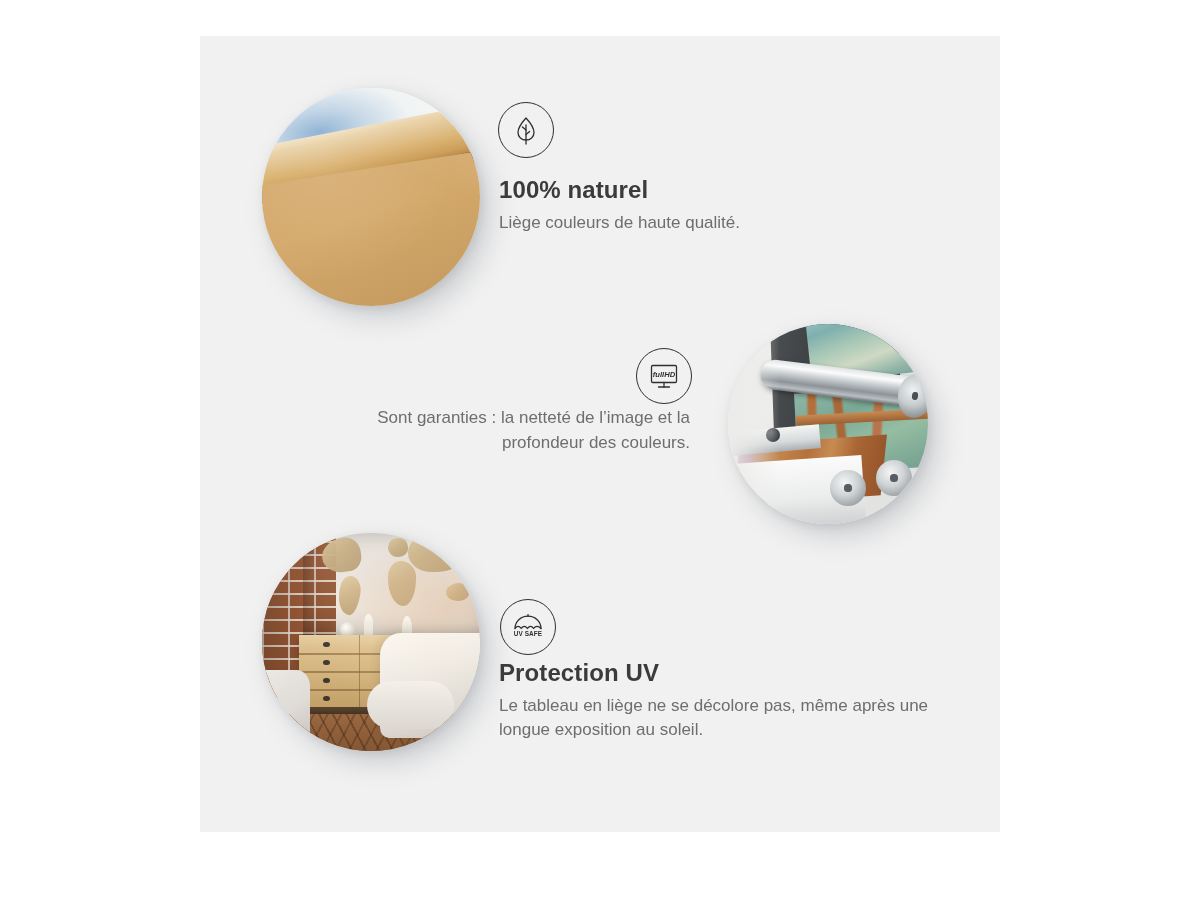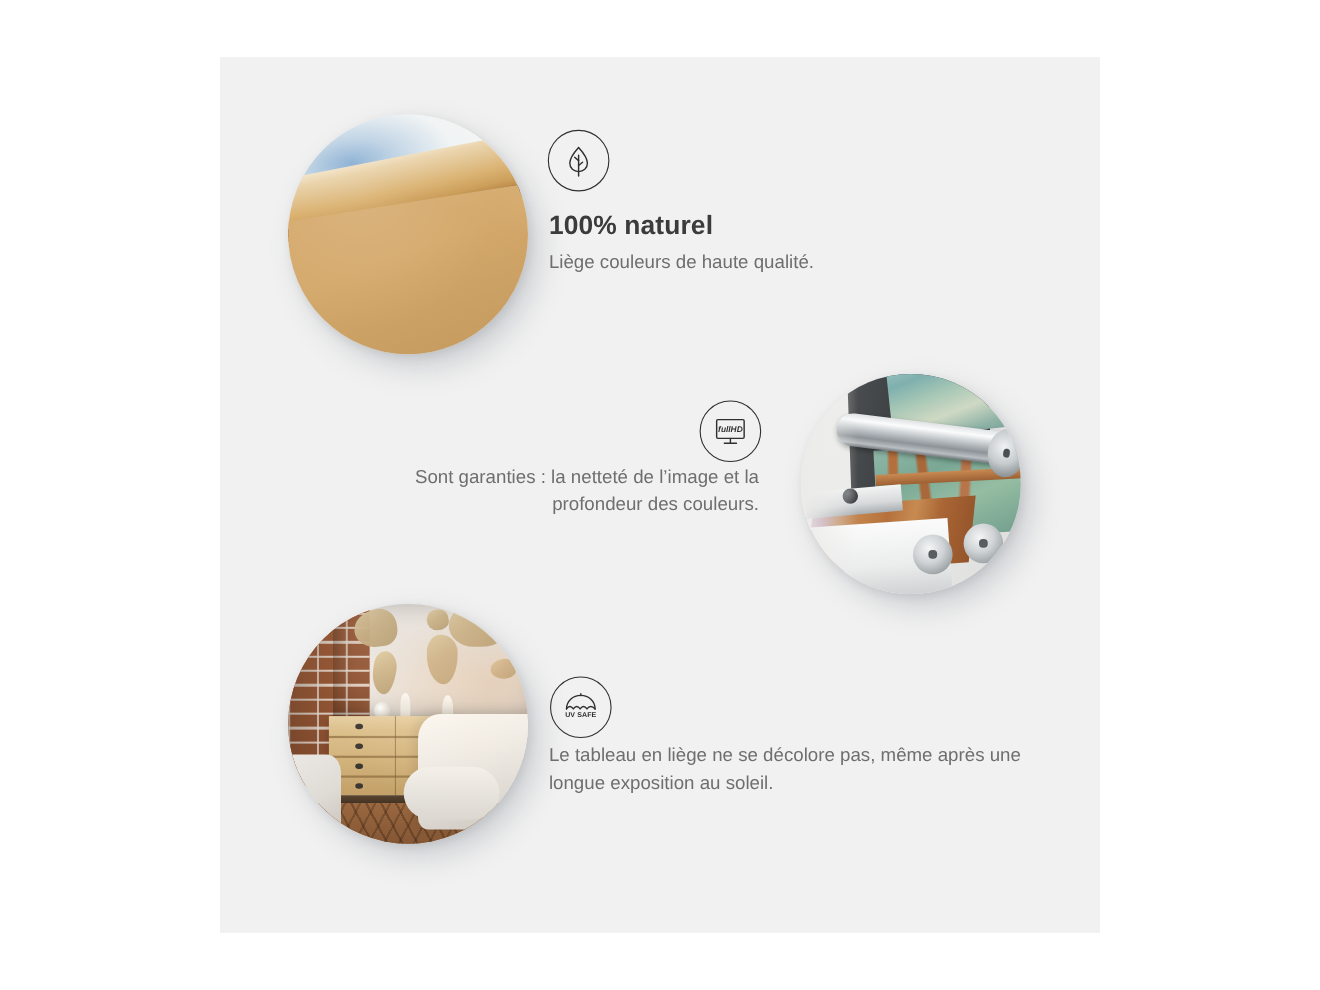--- a/index.html
+++ b/index.html
@@ -16,21 +16,21 @@
     position: relative;
     width: 1200px;
     height: 900px;
     background: #ffffff;
   }
 
   
   #panel {
     position: absolute;
     left: 200px;
-    top: 52px;
+    top: 36px;
     width: 800px;
     height: 796px;
     background: #f1f1f1;
   }
 
   
   .feature-text {
     position: absolute;
   }
   .feature-heading {
@@ -450,17 +450,18 @@
       <svg width="36" height="36" viewBox="0 0 36 36" fill="none" stroke="#2f2f2f" stroke-width="1.25" stroke-linecap="round" stroke-linejoin="round">
         <path d="M5 19.5 C5 12.6 10.8 7.2 18 7.2 C25.2 7.2 31 12.6 31 19.5"></path>
         <path d="M5 19.5 C7 16.6 9.2 16.6 11.2 19.5 C13.2 16.6 15.4 16.6 17.4 19.5
                  C19.4 16.6 21.6 16.6 23.6 19.5 C25.6 16.6 28.4 16.6 31 19.5"></path>
         <line x1="18" y1="5.6" x2="18" y2="7.4"></line>
         <text x="18" y="26.9" text-anchor="middle" font-size="6.4" font-family="'Liberation Sans', sans-serif" font-weight="bold" letter-spacing="0.1" fill="#2f2f2f" stroke="none">UV SAFE</text>
       </svg>
     </div>
 
     <div class="feature-text" style="left:299px; top:623px; width:430px;">
+      <p class="feature-heading">Protection UV</p>
       <p class="feature-body">Le tableau en liège ne se décolore pas, même après une longue exposition au soleil.</p>
     </div>
 
   </div>
 </div>
 
 </body></html>

